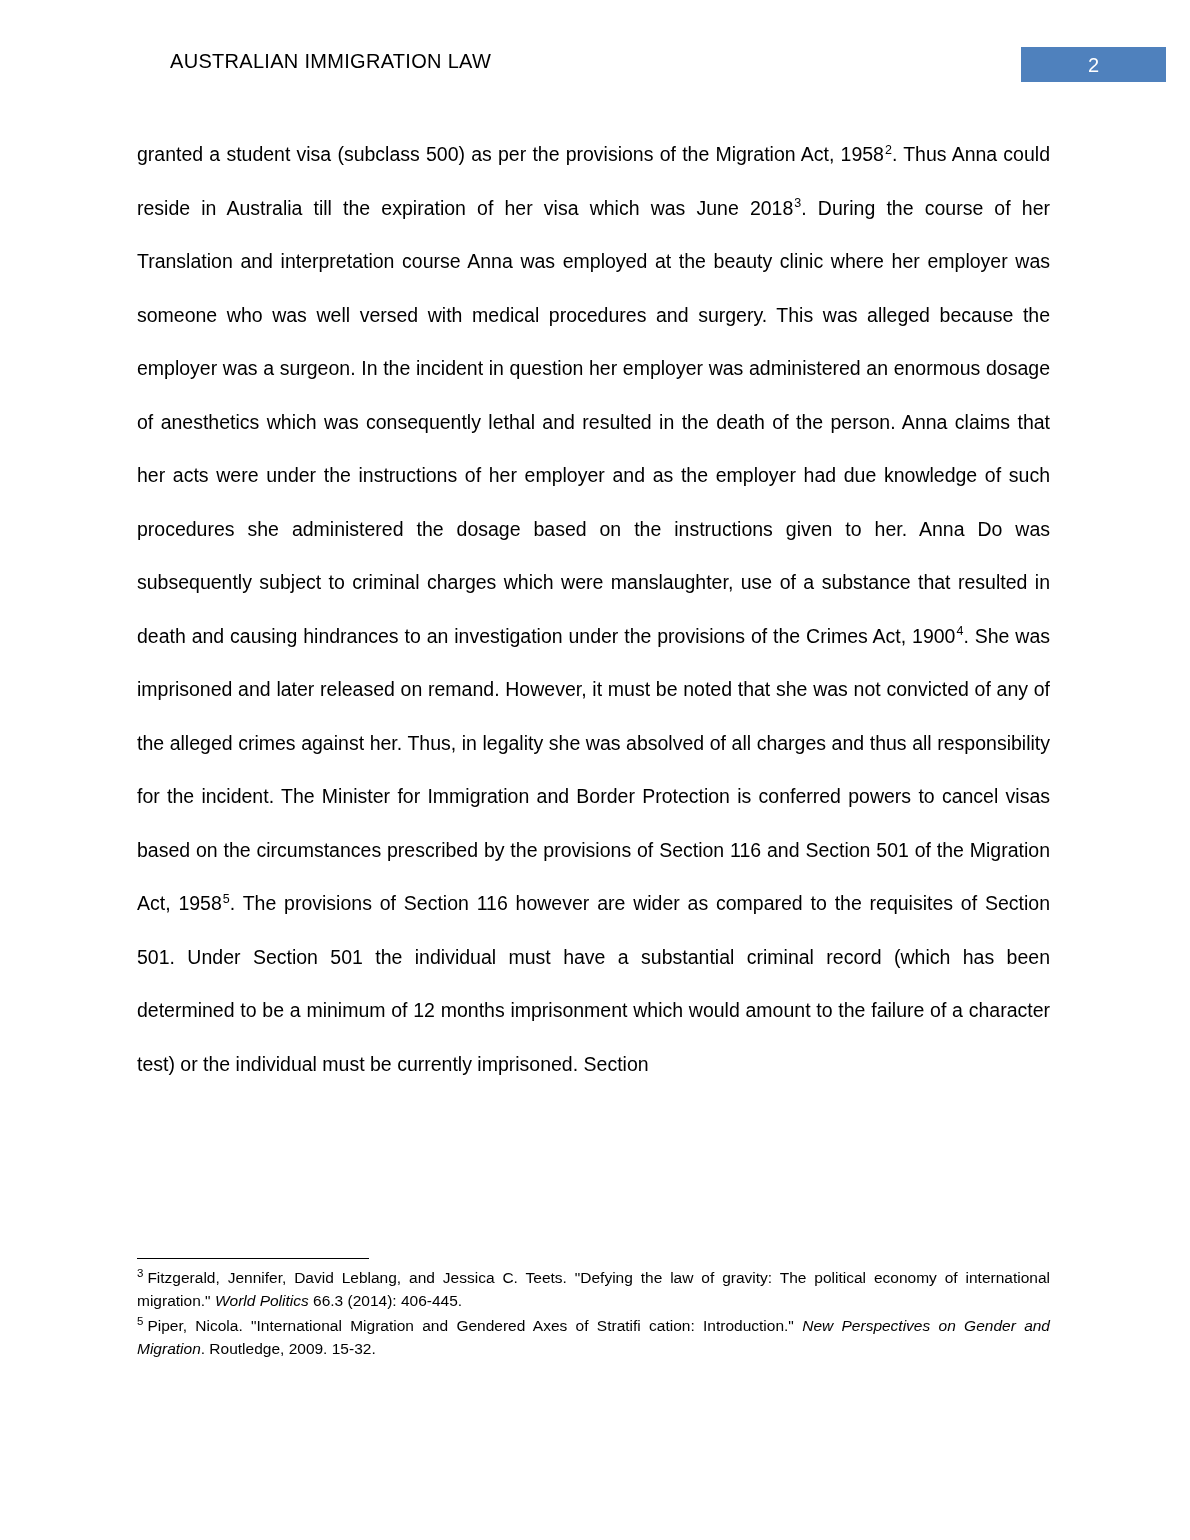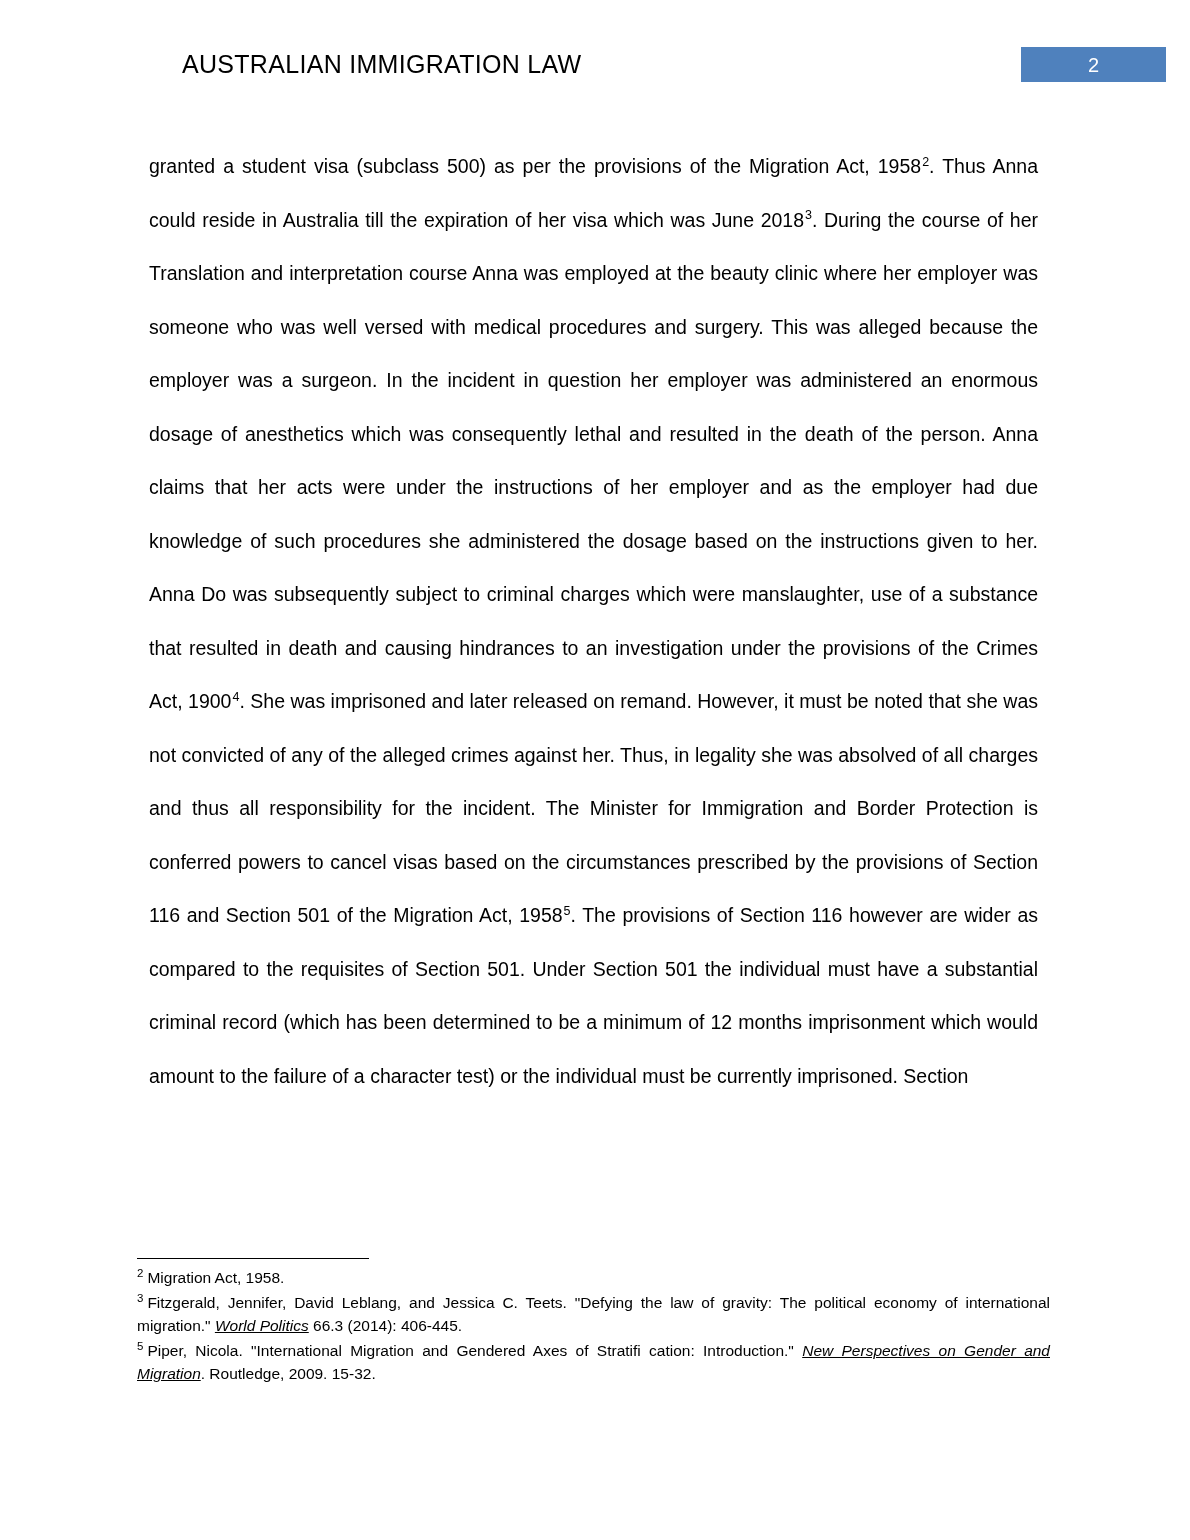--- a/index.html
+++ b/index.html
@@ -25,23 +25,23 @@
   
   .header {
     position: absolute;
     top: 50px;
     left: 0;
     width: 1190px;
     height: 40px;
   }
   .header-title {
     position: absolute;
-    left: 182px;
+    left: 170px;
     top: 0px;
-    font-size: 25px;
+    font-size: 20px;
     letter-spacing: 0.3px;
     color: #000;
     white-space: nowrap;
   }
   .page-number-box {
     position: absolute;
     right: 24px;
     top: -3px;
     width: 145px;
     height: 35px;
@@ -64,21 +64,21 @@
     top: 128px;
     left: 137px;
     width: 913px;
     font-size: 19.5px;
     line-height: 53.5px;
     text-align: justify;
     text-justify: inter-word;
     color: #000;
   }
   .body-text p {
-    margin: 12px;
+    margin: 0;
   }
   sup {
     font-size: 12.5px;
     vertical-align: super;
     line-height: 0;
     padding-left: 1px;
   }
   
   .footnote-rule {
     position: absolute;
@@ -101,38 +101,37 @@
   .footnote {
     margin: 0 0 2px 0;
     text-indent: 0;
   }
   .footnote .fn-num {
     font-size: 11.5px;
     vertical-align: super;
     line-height: 0;
     margin-right: 4px;
   }
-  .it { font-style: italic; text-decoration: underline; }
+  .it { font-style: italic; }
 </style>
 </head>
 <body>
 
 <div class="page">
 
   <div class="header">
     <div class="header-title">AUSTRALIAN IMMIGRATION LAW</div>
     <div class="page-number-box"></div>
     <div class="page-number">2</div>
   </div>
 
   <div class="body-text">
     <p><span>granted a student visa (subclass 500) as per the provisions of the Migration Act, 1958</span><sup>2</sup><span>. Thus Anna could reside in Australia till the expiration of her visa which was June 2018</span><sup>3</sup><span>. During the course of her Translation and interpretation course Anna was employed at the beauty clinic where her employer was someone who was well versed with medical procedures and surgery. This was alleged because the employer was a surgeon. In the incident in question her employer was administered an enormous dosage of anesthetics which was consequently lethal and resulted in the death of the person. Anna claims that her acts were under the instructions of her employer and as the employer had due knowledge of such procedures she administered the dosage based on the instructions given to her. Anna Do was subsequently subject to criminal charges which were manslaughter, use of a substance that resulted in death and causing hindrances to an investigation under the provisions of the Crimes Act, 1900</span><sup>4</sup><span>. She was imprisoned and later released on remand. However, it must be noted that she was not convicted of any of the alleged crimes against her. Thus, in legality she was absolved of all charges and thus all responsibility for the incident. The Minister for Immigration and Border Protection is conferred powers to cancel visas based on the circumstances prescribed by the provisions of Section 116 and Section 501 of the Migration Act, 1958</span><sup>5</sup><span>. The provisions of Section 116 however are wider as compared to the requisites of Section 501. Under Section 501 the individual must have a substantial criminal record (which has been determined to be a minimum of 12 months imprisonment which would amount to the failure of a character test) or the individual must be currently imprisoned. Section</span></p>
   </div>
 
   <div class="footnote-rule"></div>
 
   <div class="footnotes">
-    <p class="footnote"><span class="fn-num">2</span><span>Migration Act, 1958.</span><span class="it"></span><span></span></p>
     <p class="footnote"><span class="fn-num">3</span><span>Fitzgerald, Jennifer, David Leblang, and Jessica C. Teets. "Defying the law of gravity: The political economy of international migration." </span><span class="it">World Politics</span><span> 66.3 (2014): 406-445.</span></p>
     <p class="footnote"><span class="fn-num">5</span><span>Piper, Nicola. "International Migration and Gendered Axes of Stratifi cation: Introduction." </span><span class="it">New Perspectives on Gender and Migration</span><span>. Routledge, 2009. 15-32.</span></p>
   </div>
 
 </div>
 
 </body></html>

